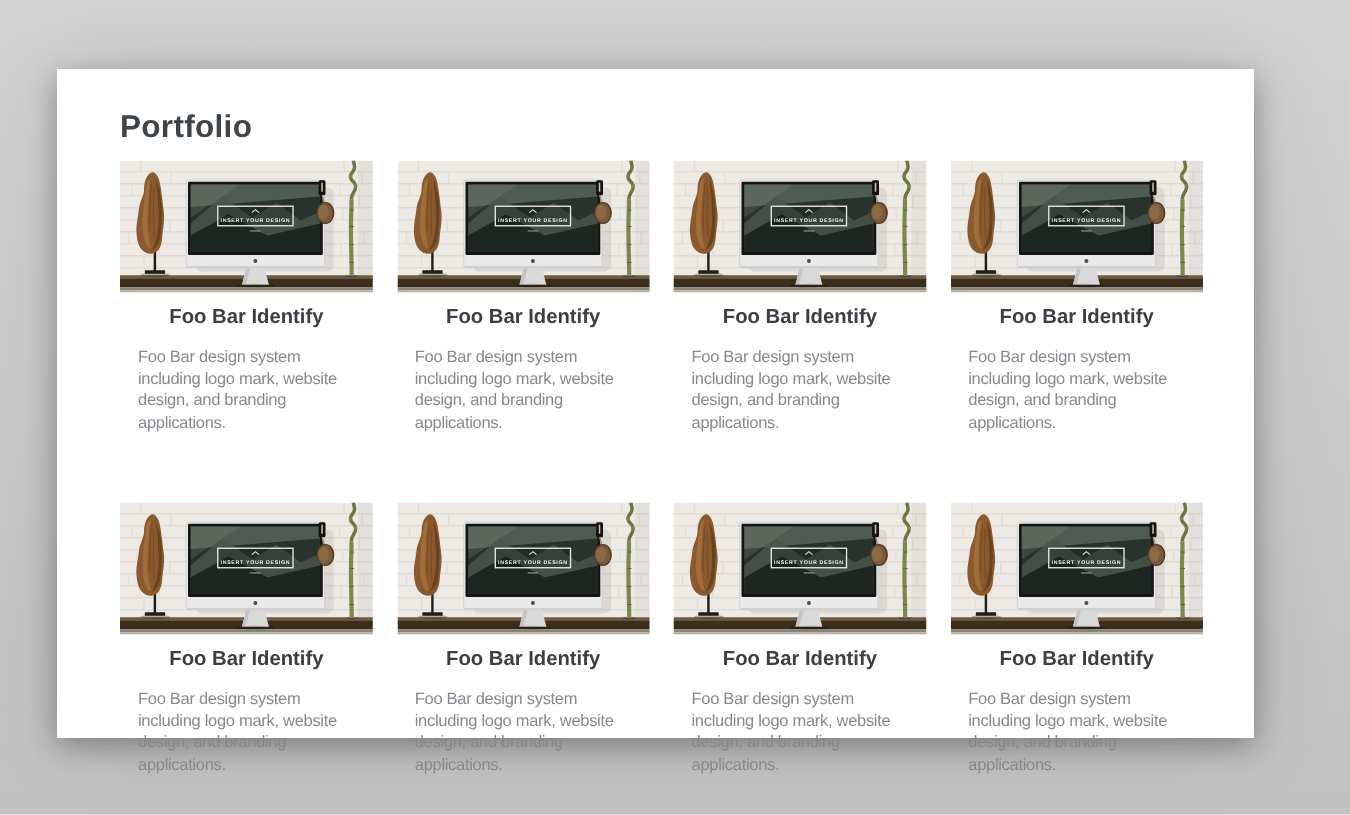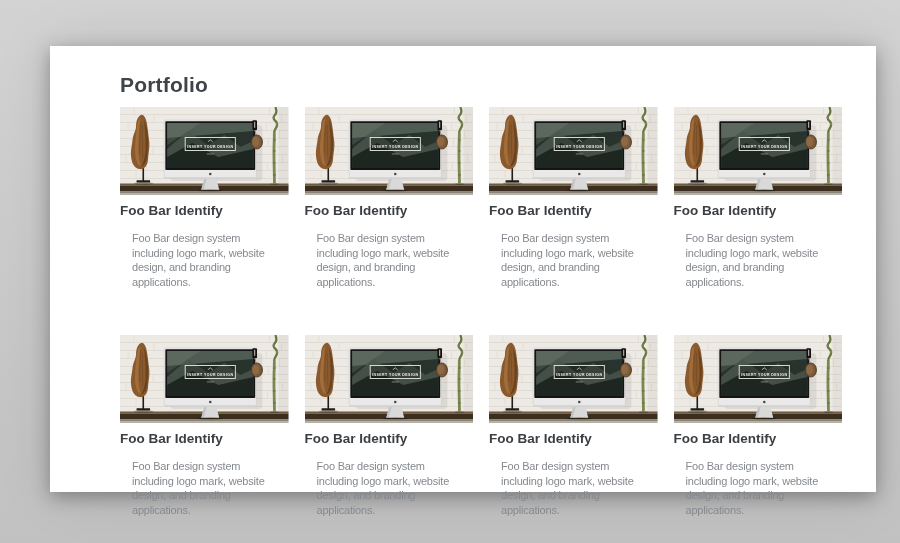--- a/index.html
+++ b/index.html
@@ -2,40 +2,39 @@
 <html><head>
 <meta charset="utf-8">
 <style>
   html, body { margin:0; padding:0; }
   body {
     width:900px; height:543px; overflow:hidden; position:relative;
     background:linear-gradient(#d3d3d3, #c1c1c1);
     font-family:"Liberation Sans", sans-serif;
   }
   .page-card {
-    position:absolute; left:50px; top:46px; width:798px; height:446px;
+    position:absolute; left:38px; top:46px; width:798px; height:446px;
     background:#ffffff;
     box-shadow:0 5px 18px rgba(0,0,0,.32), 0 0 55px rgba(0,0,0,.10);
-    padding-left:28px;
   }
   .content { padding:27px 30px 0 42px; }
   h1.page-title {
     margin:0 0 10px 0; font-size:21px; line-height:24px; font-weight:bold;
     color:#3f4449; letter-spacing:.2px;
   }
   .grid {
     display:grid; grid-template-columns:repeat(4, 168.5px);
     column-gap:16px; row-gap:34px;
   }
   .card { width:168.5px; }
   .thumb { width:168.5px; height:88px; display:block; cursor:pointer; }
   .thumb svg { display:block; width:100%; height:100%; }
   .card h3 {
     margin:8px 0 4px 0; font-size:13.5px; line-height:16px;
-    font-weight:bold; color:#3b3e42; cursor:pointer;
+    font-weight:bold; color:#3b3e42; cursor:pointer;text-align:center;
   }
   .card p {
     margin:12px; font-size:11px; line-height:14.5px; letter-spacing:-.2px;
     color:#85898e;
   }
   .imac-screen-text {
     font-family:"Liberation Sans", sans-serif;
     font-size:3.5px; font-weight:bold; letter-spacing:.45px;
     fill:#f2f3ee;
   }

